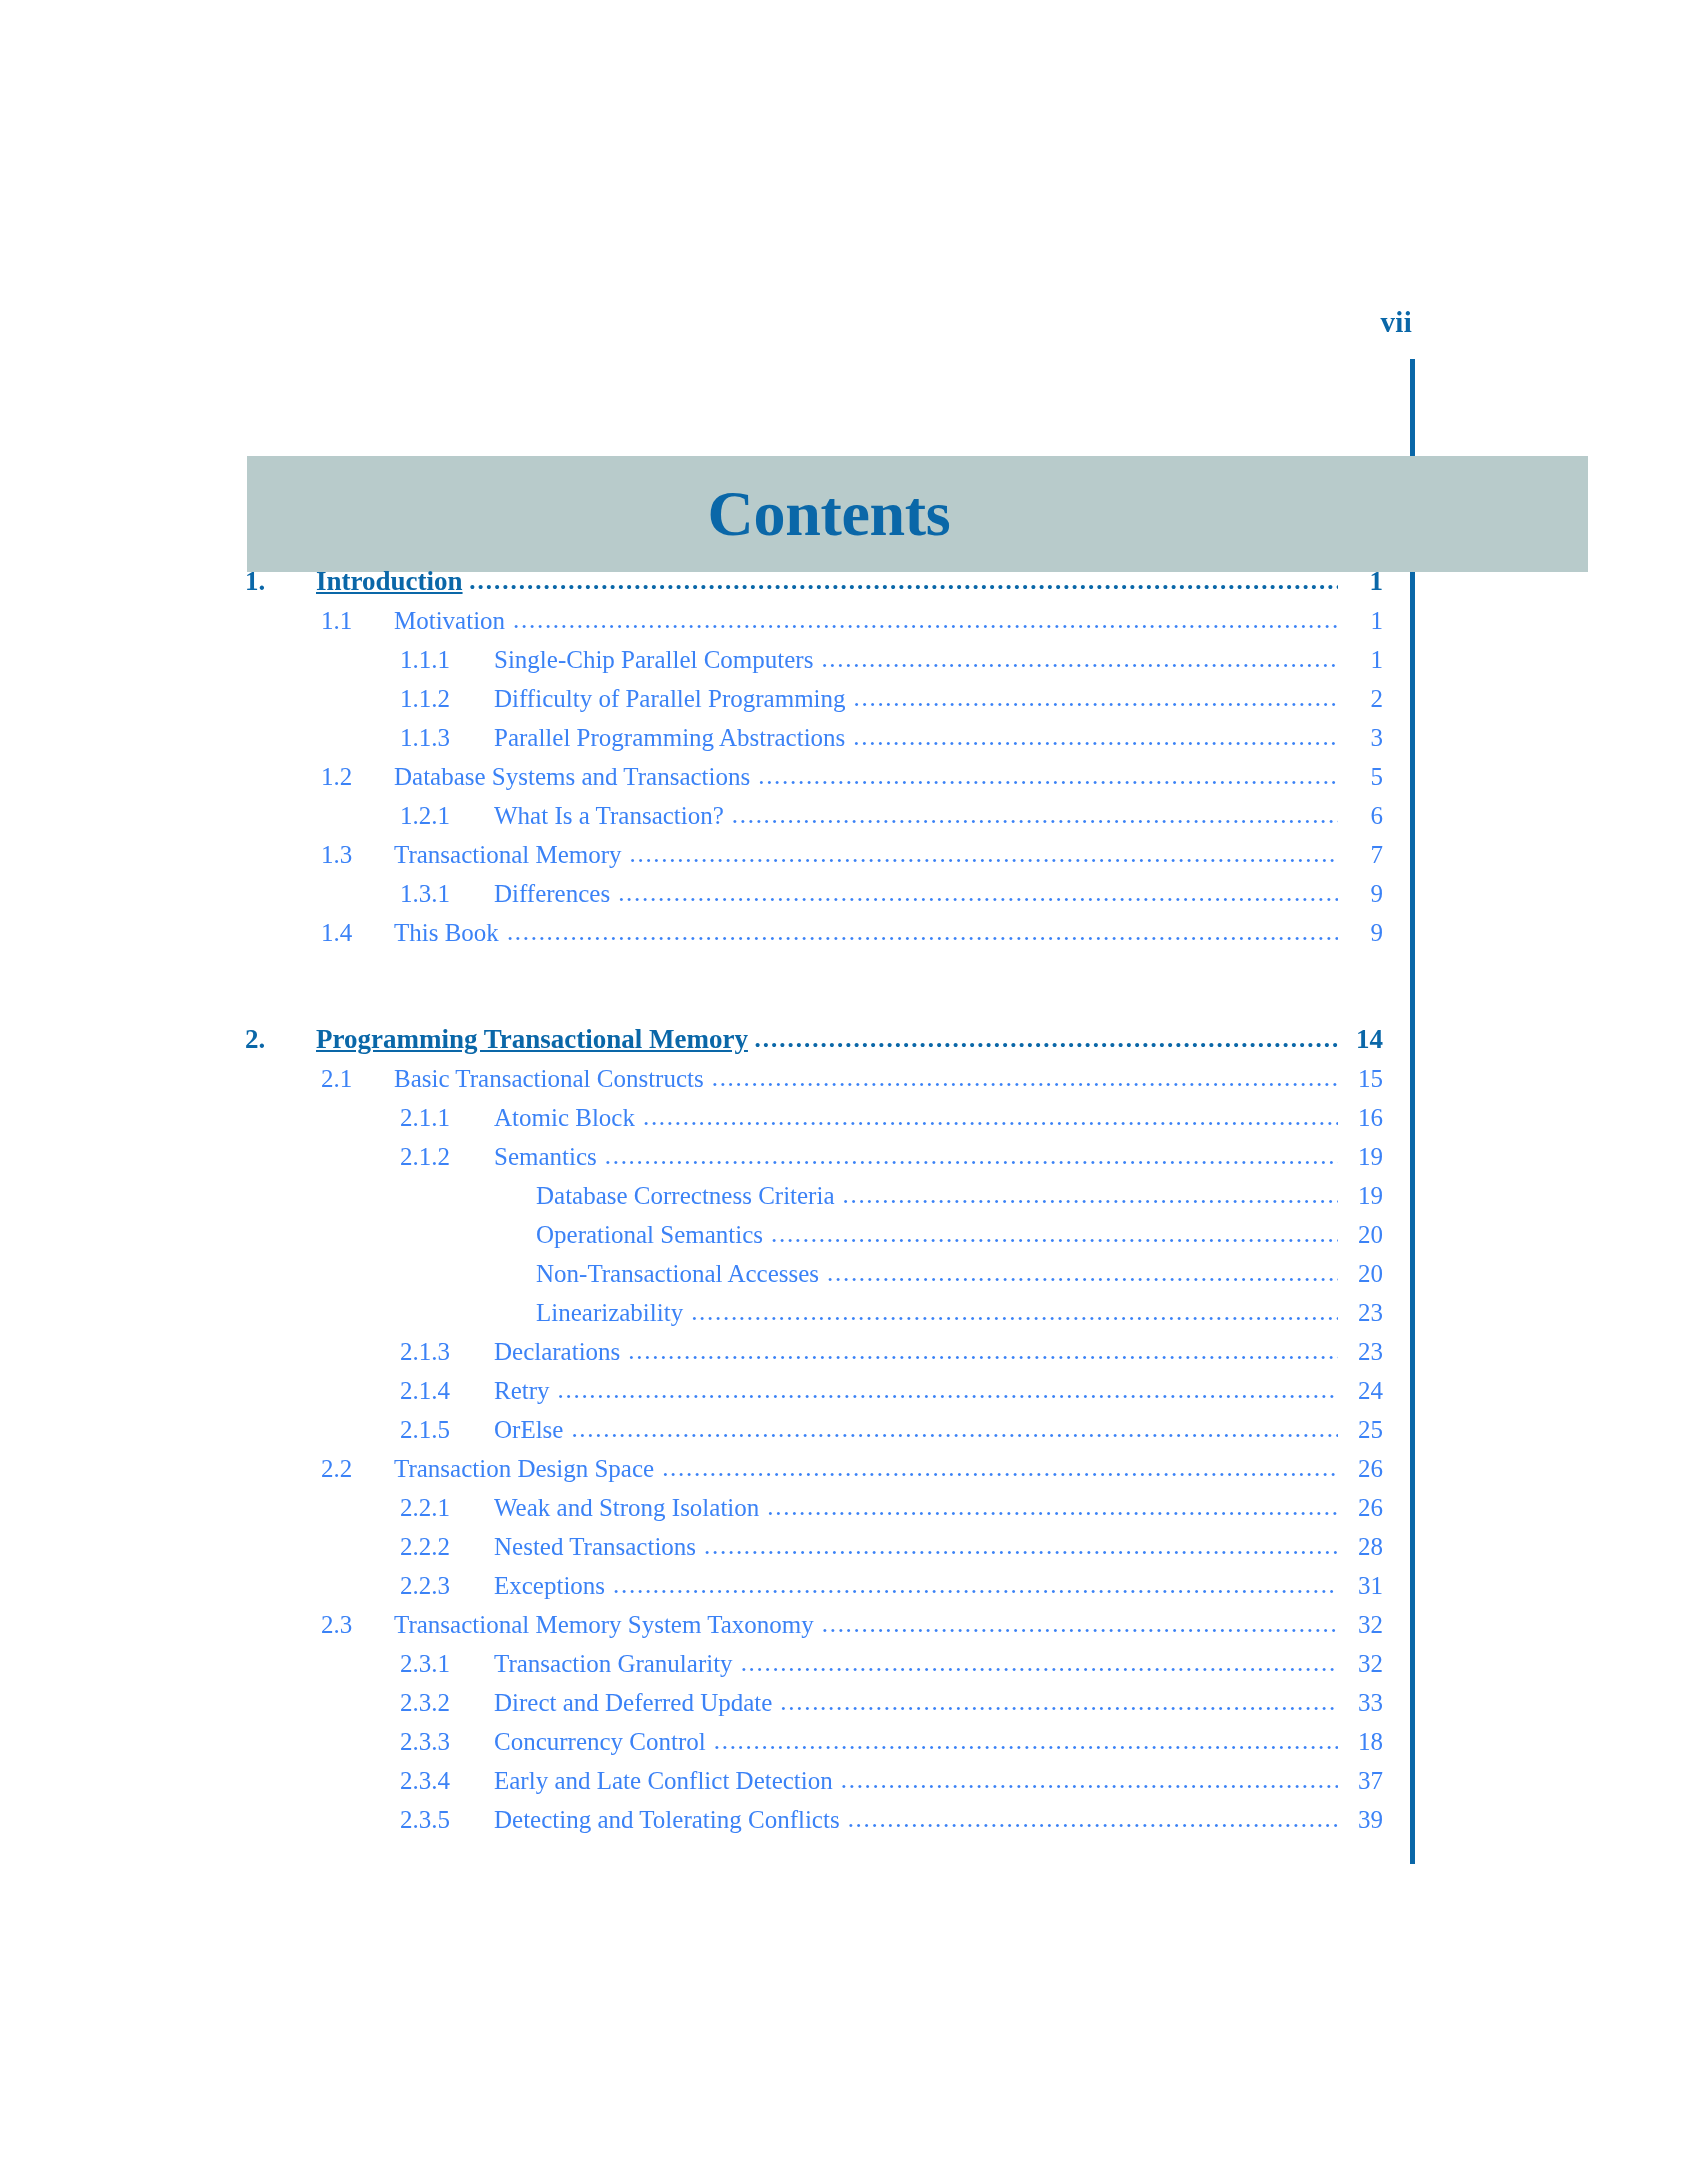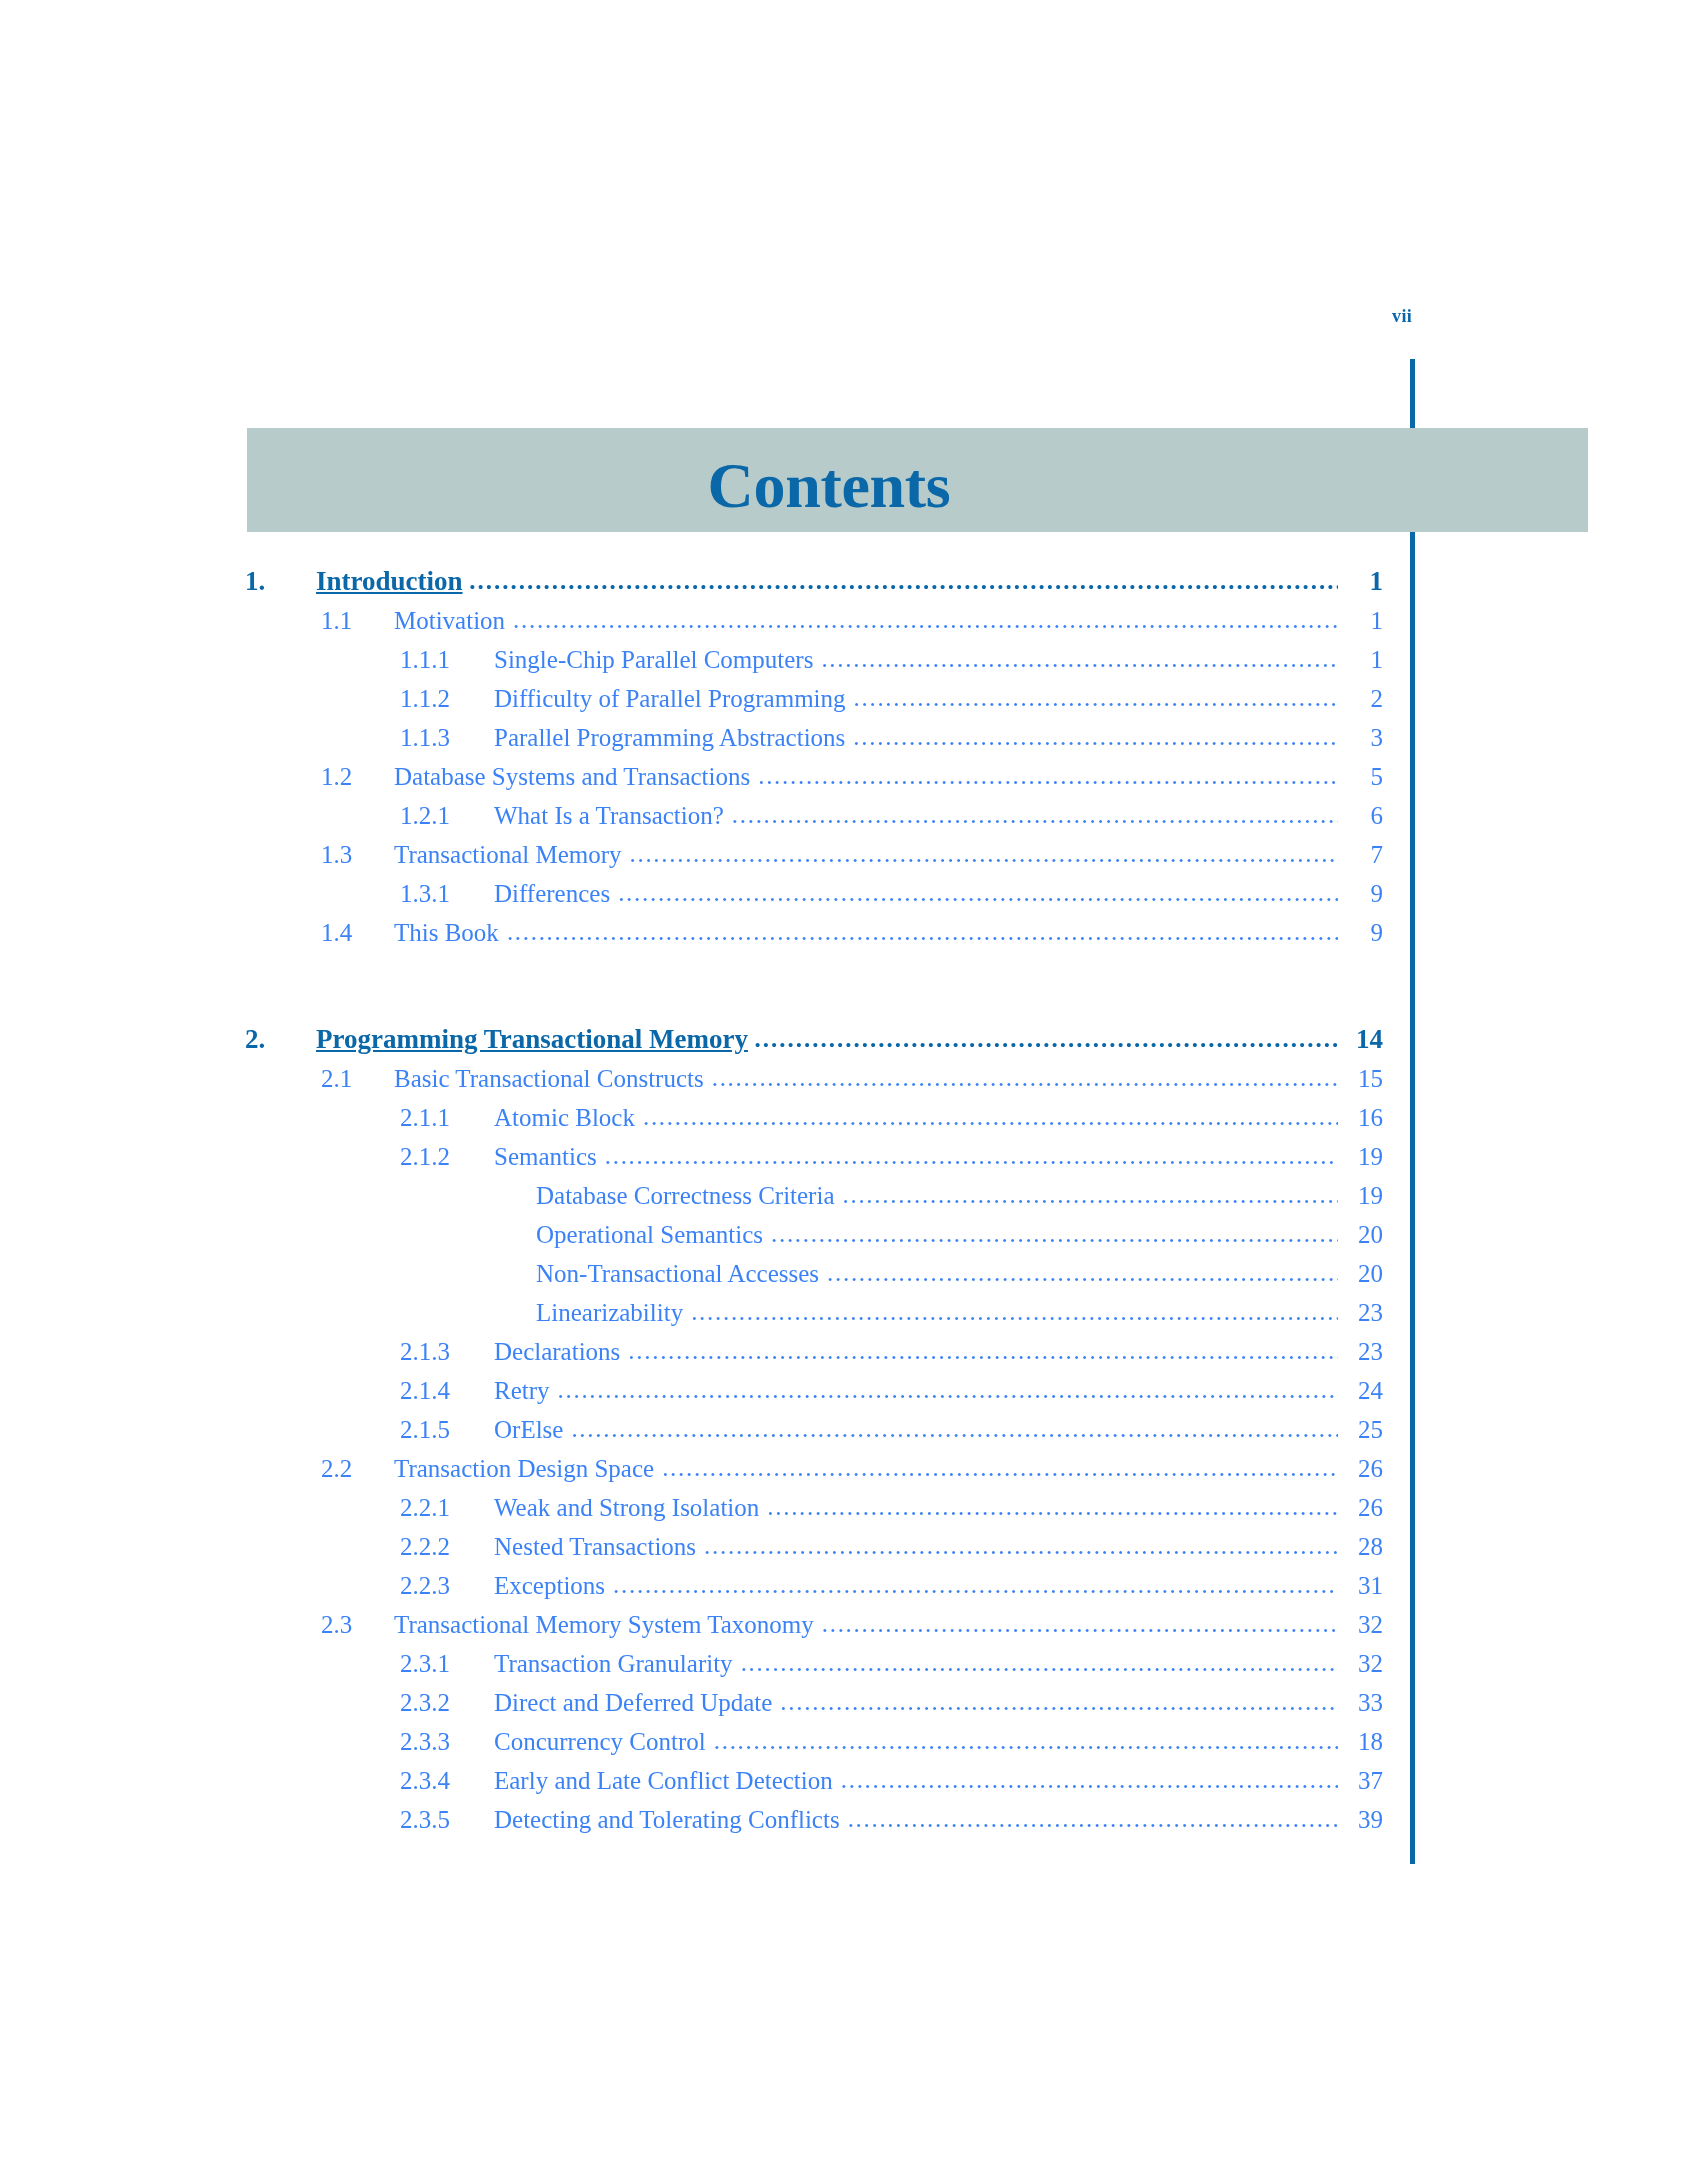--- a/index.html
+++ b/index.html
@@ -15,43 +15,43 @@
     -webkit-font-smoothing: antialiased;
   }
 
   
   #folio {
     position: absolute;
     top: 306px;
     left: 1323px;
     width: 89px;
     text-align: right;
-    font-size: 18px;
+    font-size: 29px;
     font-weight: bold;
     color: #0a67a8;
     letter-spacing: 0.3px;
   }
 
   
   #vrule {
     position: absolute;
     left: 1410px;
     top: 359px;
     width: 4.6px;
     height: 1505px;
     background: #0a67a8;
   }
 
   
   #banner {
     position: absolute;
     left: 247px;
-    top: 428px;
+    top: 456px;
     width: 1341px;
-    height: 104px;
+    height: 116px;
     background: #b8cbcb;
   }
   #banner-title {
     position: absolute;
     left: 0;
     top: 0;
     width: 1164px;
     height: 116px;
     display: flex;
     align-items: center;

